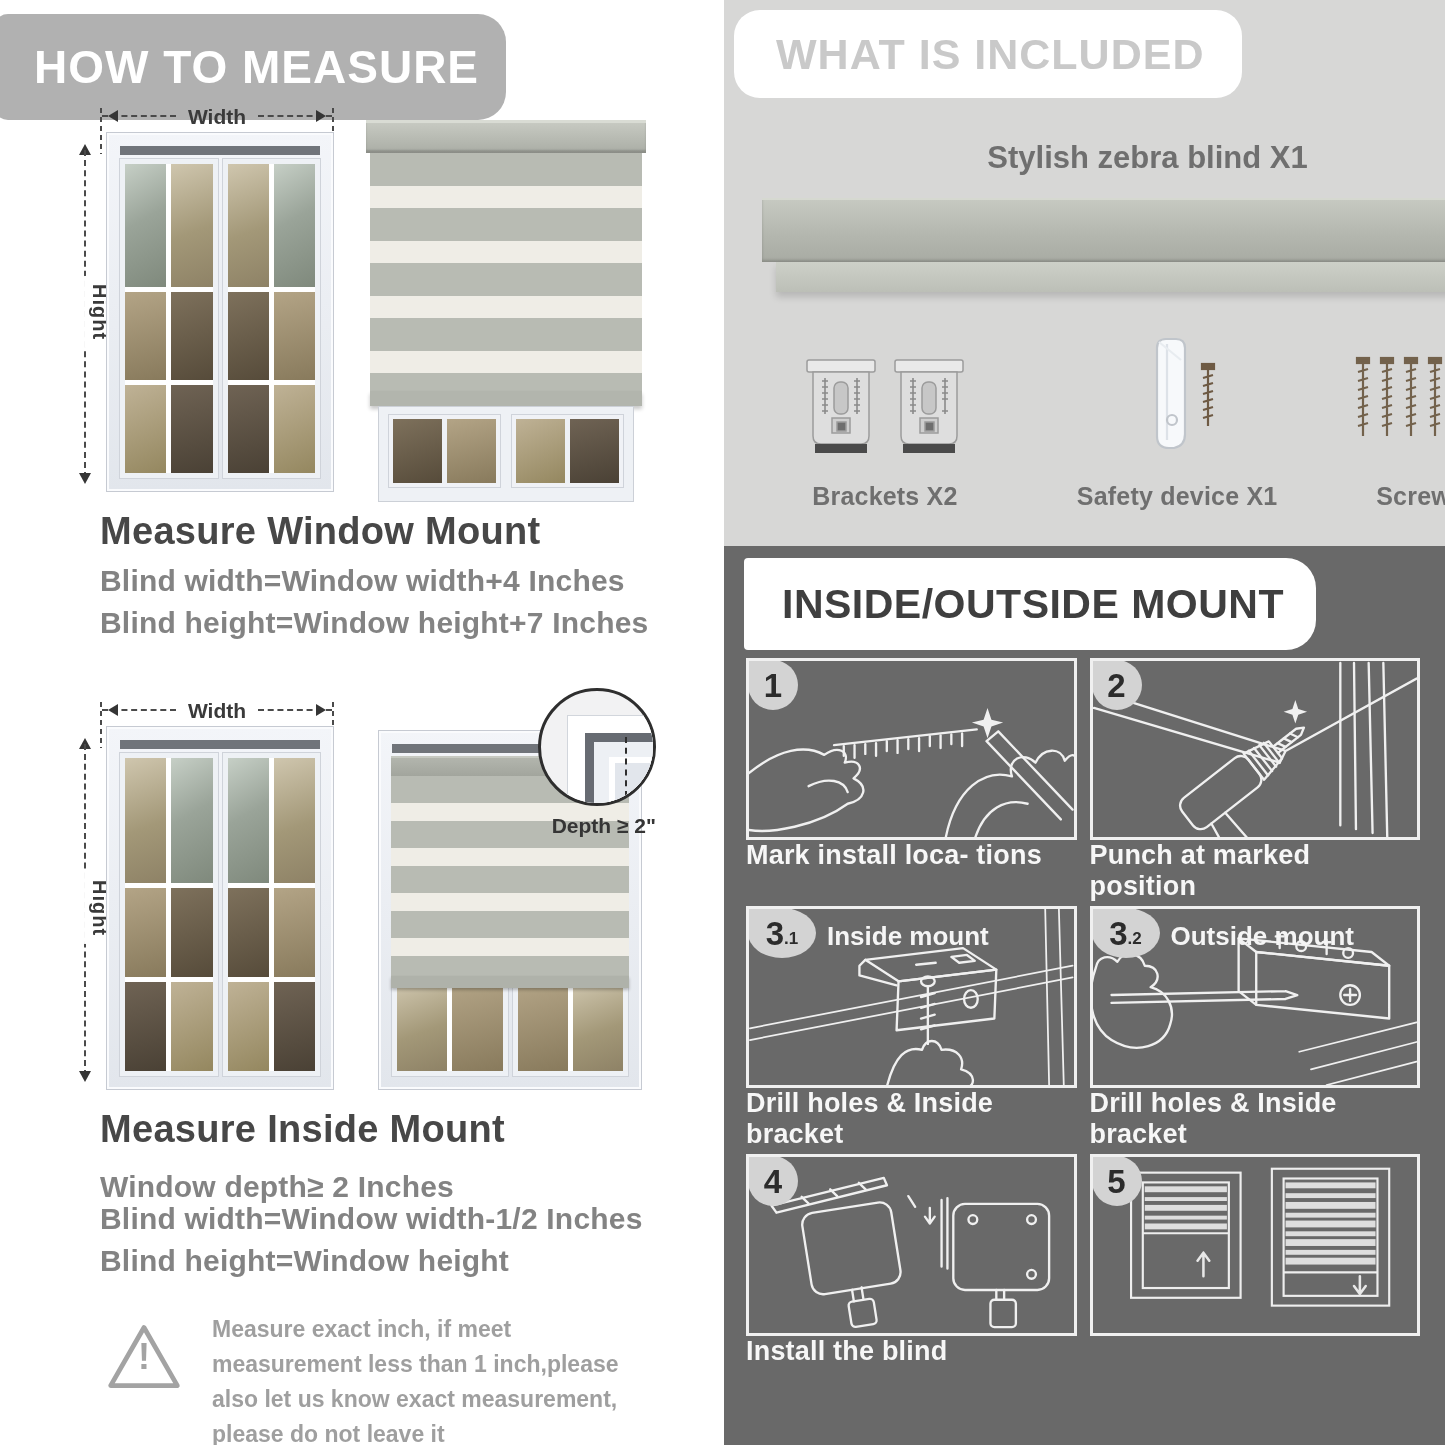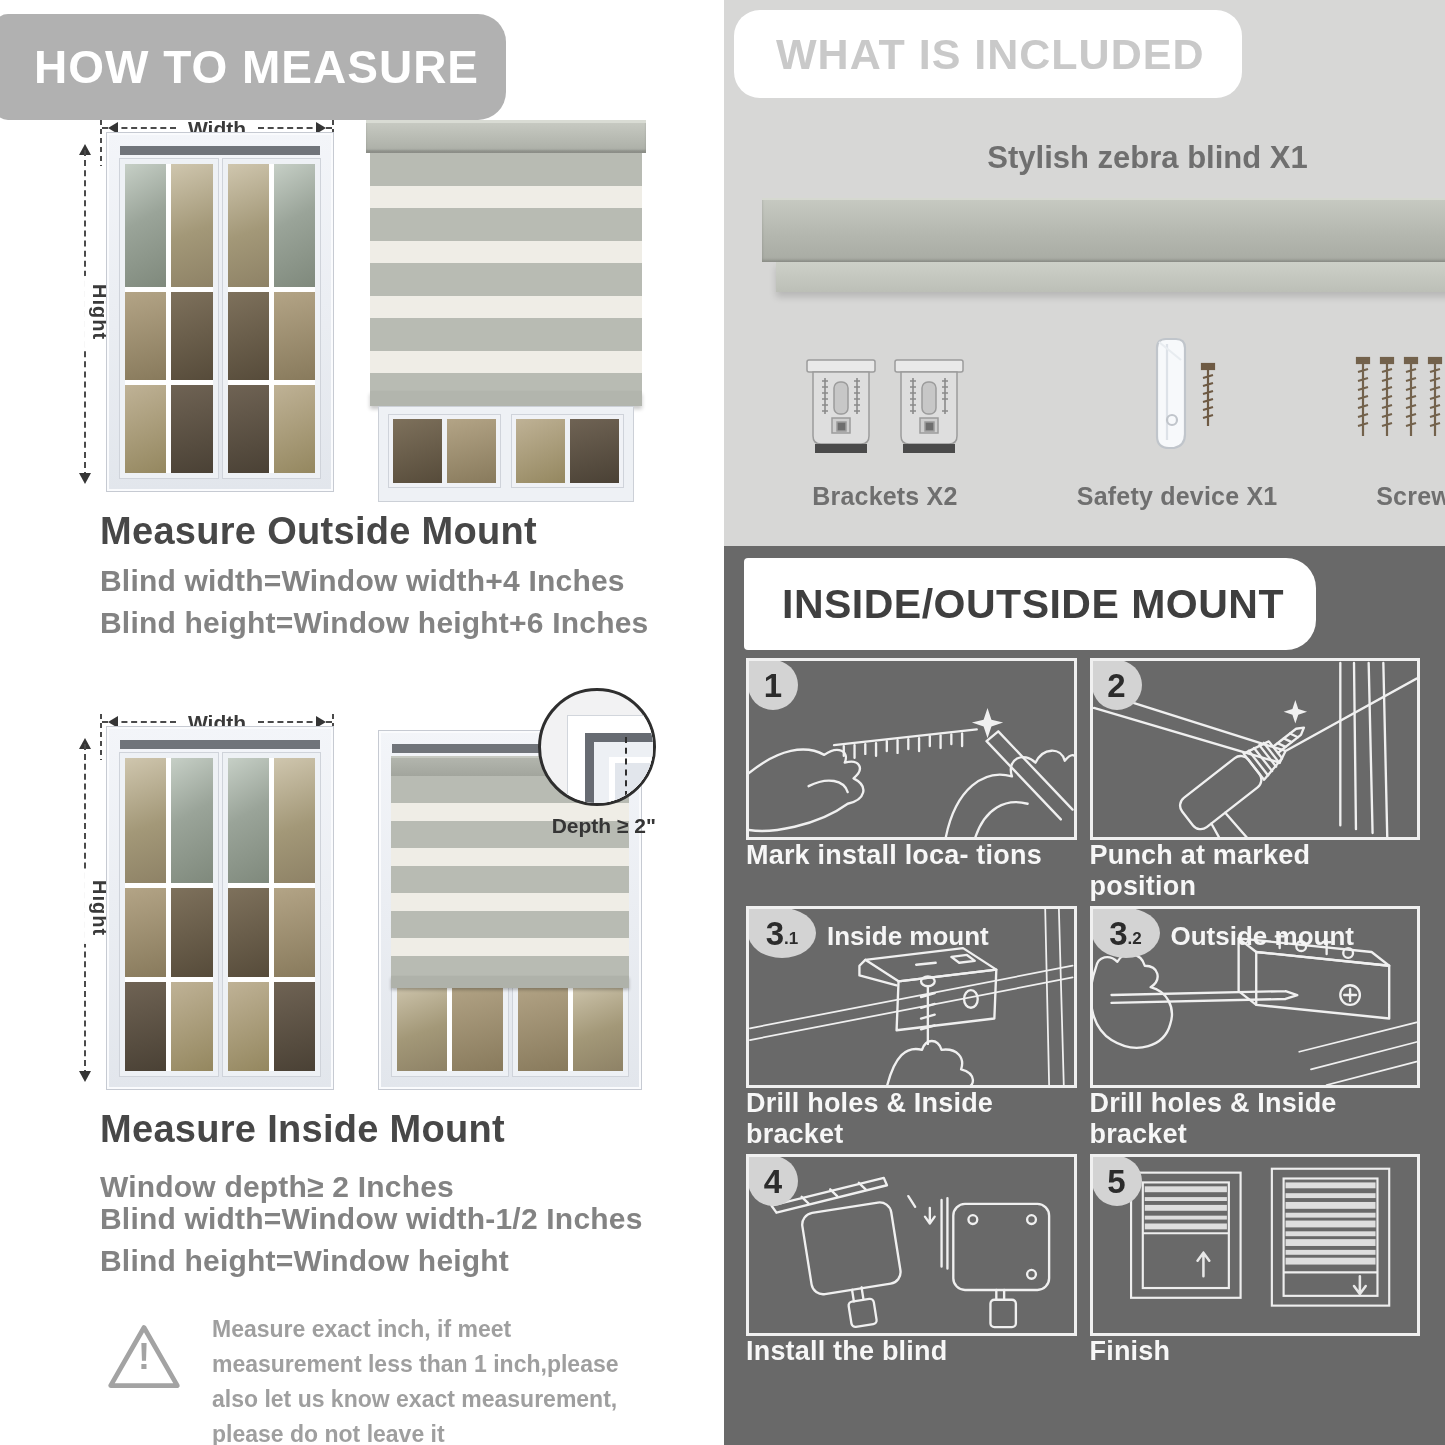--- a/index.html
+++ b/index.html
@@ -10,21 +10,21 @@
   .left-col { position:absolute; left:0; top:0; width:724px; height:1445px; background:#fff; }
   .banner-htm { position:absolute; left:-6px; top:14px; width:512px; height:106px; background:#b1b1b1;
     border-radius:14px 28px 28px 14px; display:flex; align-items:center; padding-left:40px; }
   .banner-htm span { font-size:46px; font-weight:700; color:#fff; letter-spacing:1px; }
 
   .sec-title { position:absolute; left:100px; font-size:38px; font-weight:700; color:#474747; letter-spacing:.3px; }
   .formula   { position:absolute; left:100px; font-size:30px; font-weight:700; color:#838383; letter-spacing:.2px; }
 
   
   .diagram { position:absolute; }
-  .meas-row { position:absolute; top:0; left:4px; right:0; height:24px; display:flex; align-items:center;margin-top:12px; }
+  .meas-row { position:absolute; top:0; left:4px; right:0; height:24px; display:flex; align-items:center; }
   .htick { width:2px; height:46px; margin-top:30px;
     background:repeating-linear-gradient(180deg,#4a4a4a 0 5px,transparent 5px 9px); }
   .harrow { flex:1; height:0; border-top:2px dashed #4a4a4a; position:relative; }
   .harrow.aleft::before  { content:''; position:absolute; left:0; top:-7px; border:6px solid transparent; border-right:10px solid #353535; }
   .harrow.aright::after  { content:''; position:absolute; right:0; top:-7px; border:6px solid transparent; border-left:10px solid #353535; }
   .hlabel { font-size:21px; font-weight:700; color:#3a3a3a; padding:0 12px; line-height:1; }
 
   .vmeas { position:absolute; left:-22px; top:34px; bottom:2px; width:22px; }
   .vline { position:absolute; left:10px; top:12px; bottom:12px; border-left:2px dashed #4a4a4a; }
   .vmeas::before { content:''; position:absolute; left:5px; top:0; border:6px solid transparent; border-bottom:11px solid #353535; }
@@ -168,23 +168,23 @@
             <div class="b1-pane pd"></div>
             <div class="b1-pane pc"></div>
           </div>
         <div class="b1-sash">
             <div class="b1-pane pe"></div>
             <div class="b1-pane pf"></div>
           </div>
       </div>
     </div>
 
-    <div class="sec-title" style="top:510px;">Measure Outside Mount</div>
+    <div class="sec-title" style="top:510px;">Measure Window Mount</div>
     <div class="formula" style="top:564px;">Blind width=Window width+4 Inches</div>
-    <div class="formula" style="top:606px;">Blind height=Window height+6 Inches</div>
+    <div class="formula" style="top:606px;">Blind height=Window height+7 Inches</div>
 
     <div class="diagram" style="left:96px; top:698px; width:238px; height:392px;">
       <div class="meas-row">
         <div class="htick"></div>
         <div class="harrow aleft"></div>
         <div class="hlabel">Width</div>
         <div class="harrow aright"></div>
         <div class="htick"></div>
       </div>
       <div class="vmeas">
@@ -531,18 +531,17 @@
               <rect x="196" y="84" width="92" height="7"></rect>
                 <rect x="196" y="95" width="92" height="5"></rect>
               <rect x="196" y="103" width="92" height="7"></rect>
             </g>
             <g stroke="#e8e8e8" stroke-width="2.6" fill="none" stroke-linecap="round">
               <path d="M112,122 L112,98 M112,98 l-6,8 M112,98 l6,8"></path>
               <path d="M272,122 L272,140 M272,140 l-6,-8 M272,140 l6,-8"></path>
             </g>
           </svg>
         </div>
-        <div class="step-caption">Finish</div>
       </div>
 
     </div>
   </section>
 </div>
 
 </body></html>

